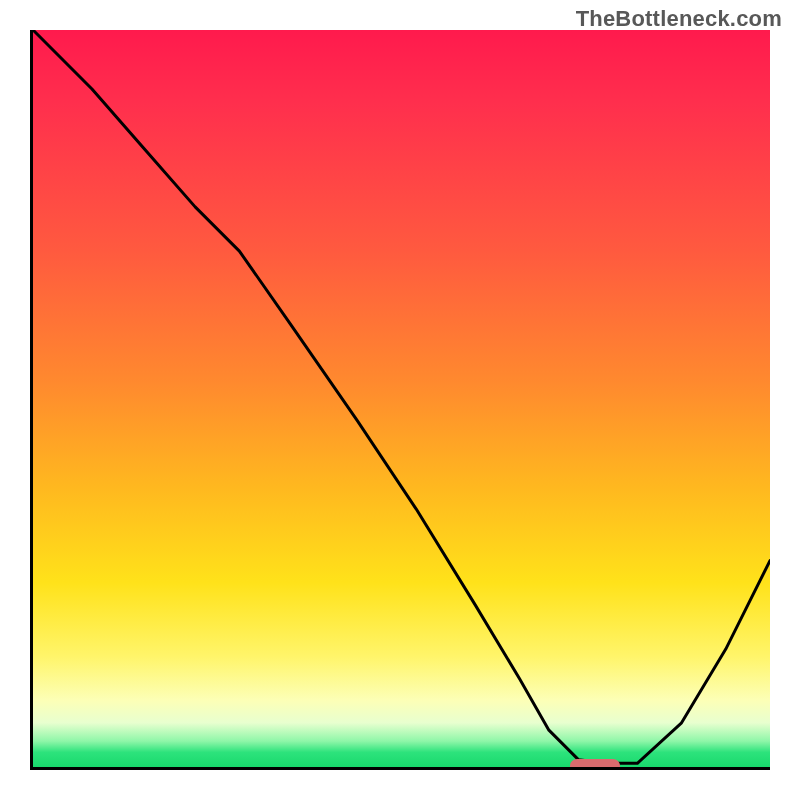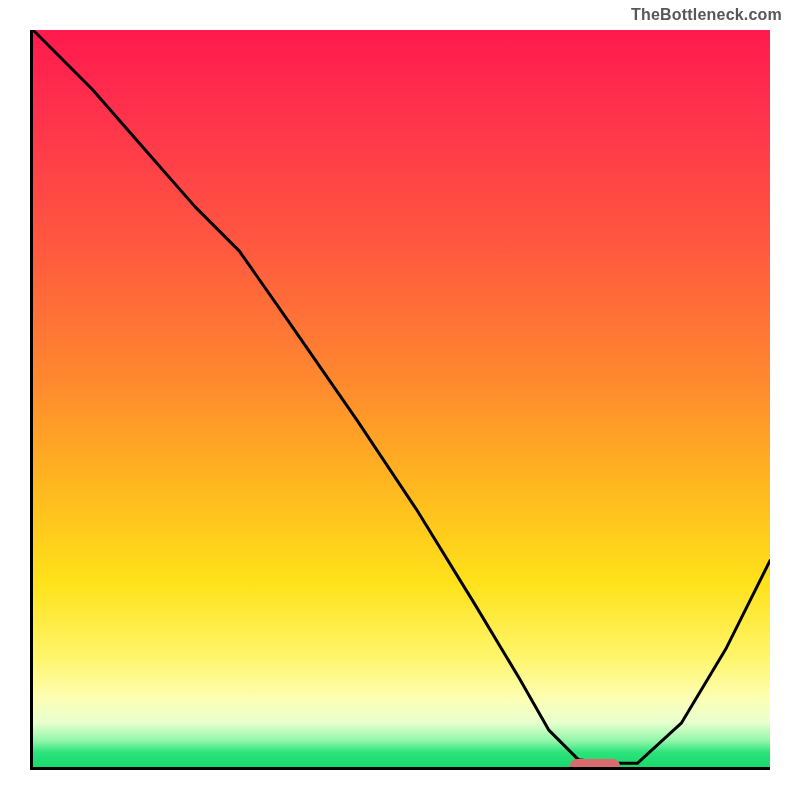--- a/index.html
+++ b/index.html
@@ -13,21 +13,21 @@
   }
   .wrap {
     position: relative;
     width: 800px;
     height: 800px;
   }
   .watermark {
     position: absolute;
     top: 6px;
     right: 18px;
-    font-size: 16px;
+    font-size: 22px;
     font-weight: 600;
     color: #585858;
     letter-spacing: 0.2px;
     z-index: 50;
   }
   .plot-frame {
     position: absolute;
     left: 30px;
     top: 30px;
     width: 740px;

